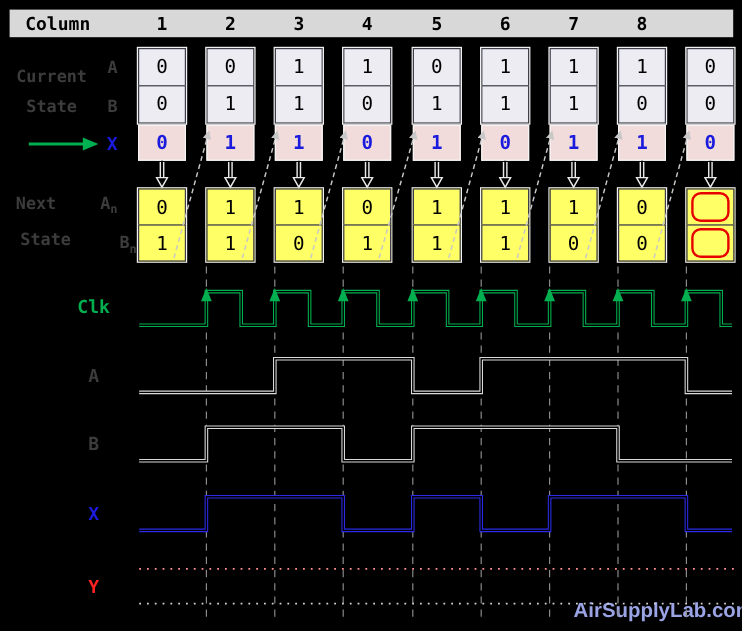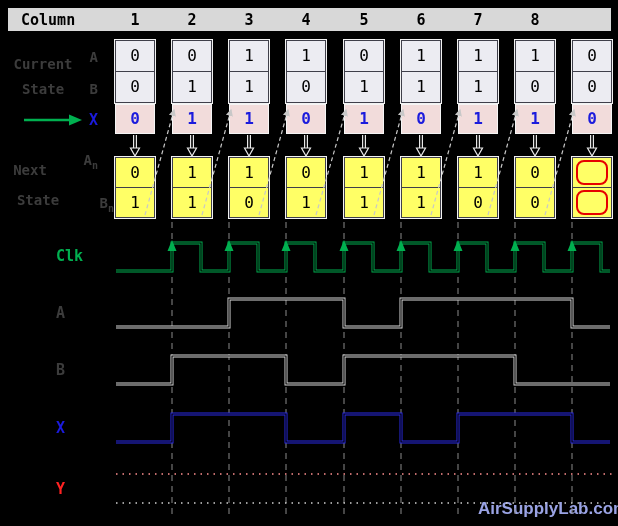--- a/index.html
+++ b/index.html
@@ -23,21 +23,21 @@
       border:1px solid #f5f5f5;text-align:center;font-size:16px;font-weight:bold;line-height:27px;color:#1b1bdd;}
   .ans{position:absolute;left:3px;right:3px;top:2px;bottom:2px;border:2px solid #e60000;border-radius:8px;}
 
   
   .glabel{position:absolute;color:#3c3c3c;font-weight:bold;font-size:14px;text-align:center;}
   .rowlab{position:absolute;color:#3c3c3c;font-weight:bold;font-size:14px;width:26px;text-align:right;}
   .rowlab.blue{color:#1b1bdd;font-size:15px;}
   .rowlab sub{font-size:10px;}
 
   
-  .wlabel{position:absolute;width:44px;text-align:left;font-size:15px;font-weight:bold;}
+  .wlabel{position:absolute;width:44px;text-align:center;font-size:15px;font-weight:bold;}
   .wl-clk{left:56px;top:247px;color:#00b050;}
   .wl-a{left:56px;top:304px;color:#3c3c3c;}
   .wl-b{left:56px;top:361px;color:#3c3c3c;}
   .wl-x{left:56px;top:419px;color:#1b1bdd;}
   .wl-y{left:56px;top:480px;color:#ff2222;}
 
   .wm{position:absolute;left:478px;top:499px;width:134px;text-align:right;
       font-family:"Liberation Sans","DejaVu Sans",sans-serif;font-weight:bold;font-size:17px;color:#9aa3e4;}
 
   #overlay{position:absolute;left:0;top:0;pointer-events:none;}
@@ -59,21 +59,21 @@
     <span class="hdr-num" style="left:507px">8</span>
   </div>
 
   <div class="glabel" style="left:8px;top:56px;width:70px">Current</div>
   <div class="glabel" style="left:8px;top:81px;width:70px">State</div>
   <div class="rowlab" style="left:72px;top:49px">A</div>
   <div class="rowlab" style="left:72px;top:81px">B</div>
   <div class="rowlab blue" style="left:72px;top:111px">X</div>
   <div class="glabel" style="left:0;top:162px;width:60px">Next</div>
   <div class="glabel" style="left:8px;top:192px;width:60px">State</div>
-  <div class="rowlab" style="left:72px;top:152px"><span>A</span><sub>n</sub></div>
+  <div class="rowlab" style="left:72px;top:162px"><span>A</span><sub>n</sub></div>
   <div class="rowlab" style="left:88px;top:195px"><span>B</span><sub>n</sub></div>
 
   <div class="stack cur" style="left:115px">
     <div class="cell">0</div>
     <div class="cell">0</div>
   </div>
   <div class="xc" style="left:115px">0</div>
   <div class="stack nxt" style="left:115px">
     <div class="cell y">0</div>
     <div class="cell y">1</div>

